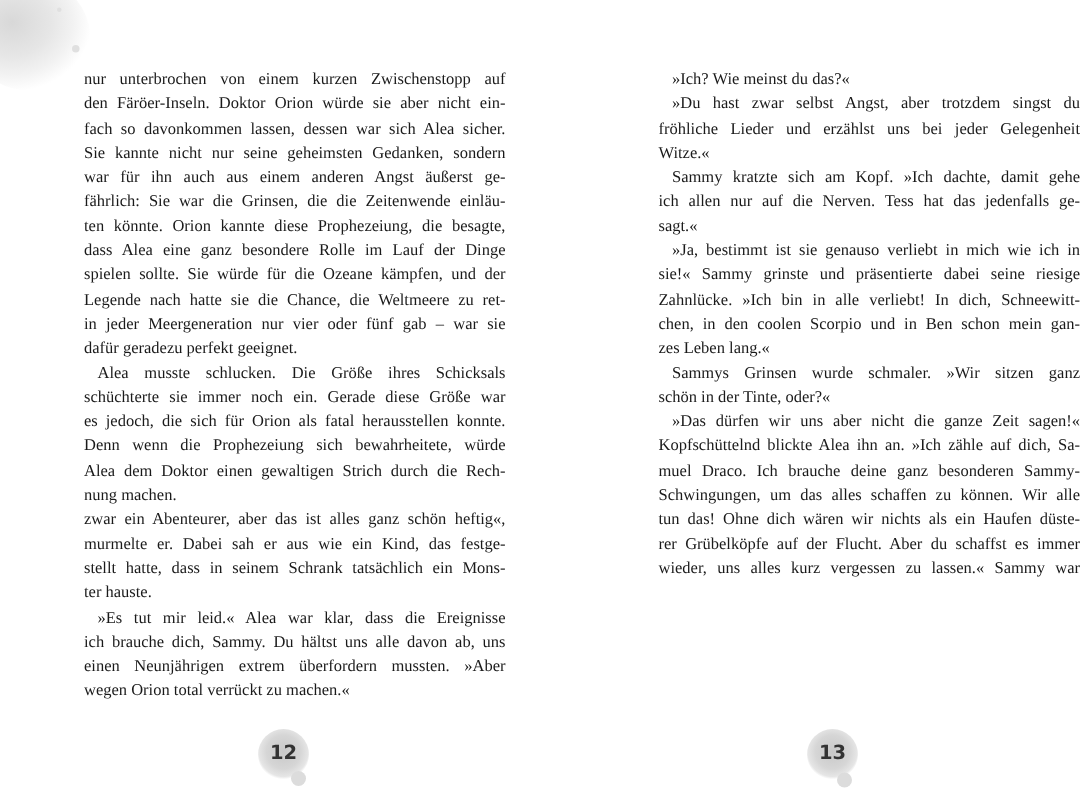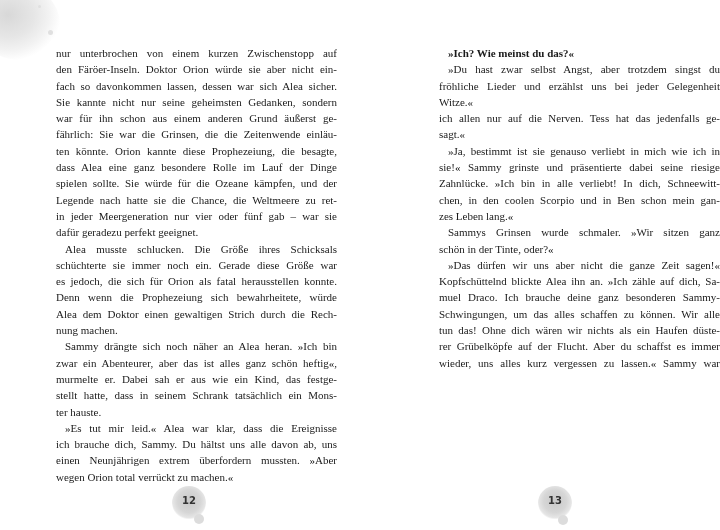--- a/index.html
+++ b/index.html
@@ -34,55 +34,54 @@
   .page-number-wrap { position: absolute; top: 486px; width: 34px; height: 34px; }
   .page-number-wrap .blob {
     position: absolute; left: 0; top: 0; width: 34px; height: 34px; border-radius: 50%;
     background: radial-gradient(circle at 50% 45%, #c8c8c8 0%, #d6d6d6 45%, #e6e6e6 65%, rgba(255,255,255,0) 72%);
   }
   .page-number-wrap .drip {
     position: absolute; width: 10px; height: 10px; border-radius: 50%; background: #dcdcdc;
   }
   .page-number {
     position: absolute; left: 0; top: 9px; width: 34px; text-align: center;
-    font-family: "DejaVu Sans", sans-serif; font-weight: bold; font-size: 10px; color: #333;
+    font-family: "DejaVu Sans", sans-serif; font-weight: bold; font-size: 13px; color: #333;
   }
 </style>
 </head>
 <body>
 
 <div class="page page-left">
   <div class="corner-splotch"></div>
   <div class="corner-dot" style="left:48px;top:30px;"></div>
   <div class="corner-dot" style="left:38px;top:5px;width:3px;height:3px;"></div>
   <div class="text-block">
       <p class="para">
         <span class="line">nur unterbrochen von einem kurzen Zwischenstopp auf</span>
         <span class="line">den Färöer-Inseln. Doktor Orion würde sie aber nicht ein-</span>
         <span class="line">fach so davonkommen lassen, dessen war sich Alea sicher.</span>
         <span class="line">Sie kannte nicht nur seine geheimsten Gedanken, sondern</span>
-        <span class="line">war für ihn schon aus einem anderen Grund äußerst ge-</span>
+        <span class="line">war für ihn auch aus einem anderen Angst äußerst ge-</span>
         <span class="line">fährlich: Sie war die Grinsen, die die Zeitenwende einläu-</span>
         <span class="line">ten könnte. Orion kannte diese Prophezeiung, die besagte,</span>
         <span class="line">dass Alea eine ganz besondere Rolle im Lauf der Dinge</span>
         <span class="line">spielen sollte. Sie würde für die Ozeane kämpfen, und der</span>
         <span class="line">Legende nach hatte sie die Chance, die Weltmeere zu ret-</span>
         <span class="line">in jeder Meergeneration nur vier oder fünf gab – war sie</span>
         <span class="line last">dafür geradezu perfekt geeignet.</span>
       </p>
       <p class="para indent" style="text-indent: 0px;">
         <span class="line" style="padding-left: 9px;">Alea musste schlucken. Die Größe ihres Schicksals</span>
         <span class="line">schüchterte sie immer noch ein. Gerade diese Größe war</span>
         <span class="line">es jedoch, die sich für Orion als fatal herausstellen konnte.</span>
         <span class="line">Denn wenn die Prophezeiung sich bewahrheitete, würde</span>
         <span class="line">Alea dem Doktor einen gewaltigen Strich durch die Rech-</span>
         <span class="line last">nung machen.</span>
       </p>
       <p class="para indent" style="text-indent: 0px;">
-        <span class="line" style="padding-left: 9px;">Sammy drängte sich noch näher an Alea heran. »Ich bin</span>
         <span class="line">zwar ein Abenteurer, aber das ist alles ganz schön heftig«,</span>
         <span class="line">murmelte er. Dabei sah er aus wie ein Kind, das festge-</span>
         <span class="line">stellt hatte, dass in seinem Schrank tatsächlich ein Mons-</span>
         <span class="line last">ter hauste.</span>
       </p>
       <p class="para indent" style="text-indent: 0px;">
         <span class="line" style="padding-left: 9px;">»Es tut mir leid.« Alea war klar, dass die Ereignisse</span>
         <span class="line">ich brauche dich, Sammy. Du hältst uns alle davon ab, uns</span>
         <span class="line">einen Neunjährigen extrem überfordern mussten. »Aber</span>
         <span class="line last">wegen Orion total verrückt zu machen.«</span>
@@ -91,28 +90,29 @@
   <div class="page-number-wrap" style="left:172px;">
     <div class="blob"></div>
     <div class="drip" style="left:22px;top:28px;"></div>
     <div class="page-number">12</div>
   </div>
 </div>
 
 <div class="page page-right">
   <div class="text-block">
       <p class="para indent" style="text-indent: 0px;">
-        <span class="line last" style="padding-left: 9px; font-weight: bold;">»Ich? Wie meinst du das?«</span>
+        <span class="line last" style="padding-left: 9px;">»Ich? Wie meinst du das?«</span>
       </p>
       <p class="para indent" style="text-indent: 0px;">
         <span class="line" style="padding-left: 9px;">»Du hast zwar selbst Angst, aber trotzdem singst du</span>
         <span class="line">fröhliche Lieder und erzählst uns bei jeder Gelegenheit</span>
         <span class="line last">Witze.«</span>
       </p>
       <p class="para indent" style="text-indent: 0px;">
+        <span class="line" style="padding-left: 9px;">Sammy kratzte sich am Kopf. »Ich dachte, damit gehe</span>
         <span class="line">ich allen nur auf die Nerven. Tess hat das jedenfalls ge-</span>
         <span class="line last">sagt.«</span>
       </p>
       <p class="para indent" style="text-indent: 0px;">
         <span class="line" style="padding-left: 9px;">»Ja, bestimmt ist sie genauso verliebt in mich wie ich in</span>
         <span class="line">sie!« Sammy grinste und präsentierte dabei seine riesige</span>
         <span class="line">Zahnlücke. »Ich bin in alle verliebt! In dich, Schneewitt-</span>
         <span class="line">chen, in den coolen Scorpio und in Ben schon mein gan-</span>
         <span class="line last">zes Leben lang.«</span>
       </p>

